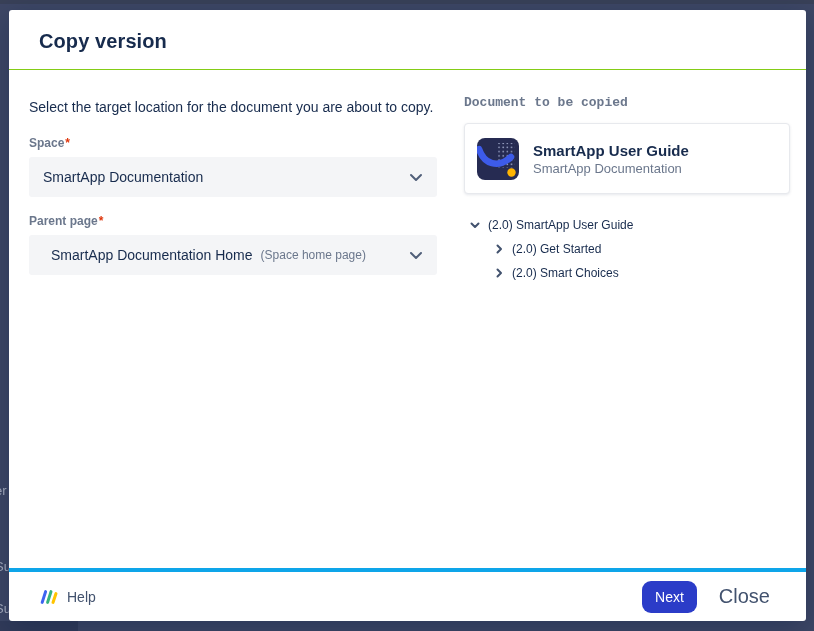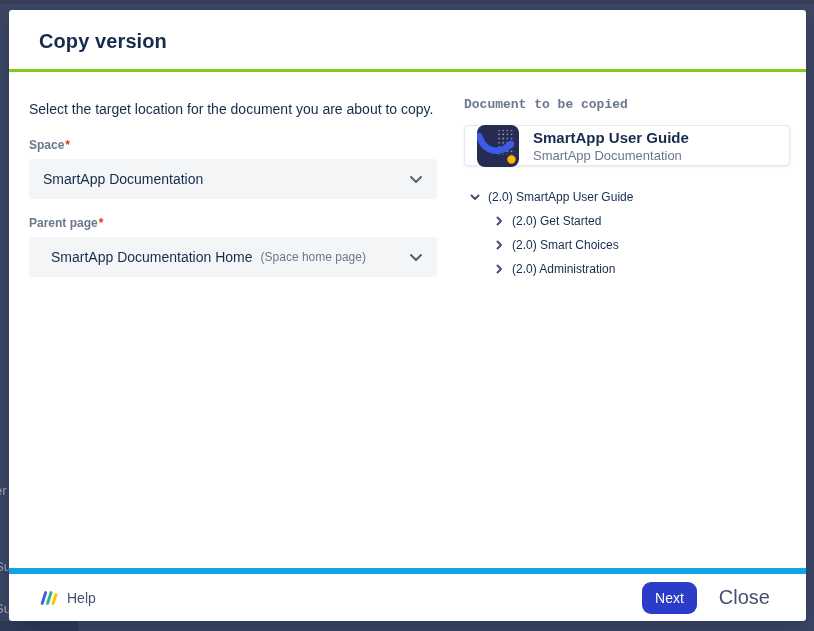--- a/index.html
+++ b/index.html
@@ -19,21 +19,21 @@
   .ghost.g3 { top: 601px; }
 
   
   .modal {
     position: absolute; left: 9px; top: 10px;
     width: 797px; height: 611px;
     background: #FFFFFF; border-radius: 3px;
     box-shadow: 0 8px 28px rgba(9,30,66,0.35);
     display: flex; flex-direction: column;
   }
-  .modal-header { padding: 20px 24px 16px 30px; border-bottom: 3px solid #84cc16; }
+  .modal-header { padding: 20px 24px 16px 30px; border-bottom: 1px solid #84cc16; }
   .modal-title { font-size: 20px; font-weight: 700; color: #172B4D; letter-spacing: .1px; }
 
   .modal-body { flex: 1; display: flex; padding: 25px 16px 0 20px; }
 
   
   .col-left { width: 408px; margin-right: 27px; flex: none; }
   .description { font-size: 14px; line-height: 25px; color: #172B4D; margin-bottom: 16px; }
   .field-label { display: block; font-size: 12px; font-weight: 700; color: #6B778C; margin-bottom: 7px; }
   .req { color: #DE350B; margin-left: 1px; }
   .select {
@@ -46,36 +46,36 @@
   .select .hint { font-size: 12px; color: #6B778C; margin-left: 8px; white-space: nowrap; }
   .select .chev { margin-left: auto; display: flex; }
 
   
   .col-right { flex: 1; min-width: 0; }
   .panel-heading { font-size: 13px; font-weight: 700; color: #6B778C; margin-bottom: 13px; font-family: Liberation Mono, monospace; }
   .doc-card {
     display: flex; align-items: center;
     background: #FFFFFF; border: 1px solid #E7E9ED; border-radius: 4px;
     box-shadow: 0 1px 3px rgba(9,30,66,0.10);
-    padding: 8px 12px; height: 41px;
+    padding: 8px 12px; height: 71px;
   }
   .doc-icon { width: 42px; height: 42px; flex: none; display: block; }
   .doc-card-text { margin-left: 14px; min-width: 0; }
   .doc-card-title { font-size: 15px; font-weight: 700; color: #172B4D; line-height: 19px; }
   .doc-card-subtitle { font-size: 13px; color: #6B778C; line-height: 17px; }
 
   .tree { list-style: none; margin-top: 19px; }
   .tree-row { display: flex; align-items: center; height: 24px; font-size: 12px; color: #172B4D; }
   .tree-row .twisty { width: 12px; height: 12px; flex: none; display: flex; align-items: center; justify-content: center; margin: 0 7px 0 5px; cursor: pointer; }
   .tree-children .tree-row { padding-left: 24px; text-align: center; }
   .tree-label { white-space: nowrap; }
 
   
   .modal-footer {
-    border-top: 6px solid #0ea5e9; height: 53px; flex: none;
+    border-top: 4px solid #0ea5e9; height: 53px; flex: none;
     display: flex; align-items: center; padding: 0 24px 0 30px;
   }
   .help-link { display: flex; align-items: center; cursor: pointer; text-decoration: none; }
   .help-link .help-label { font-size: 14px; color: #42526E; margin-left: 9px; }
   .footer-actions { margin-left: auto; display: flex; align-items: center; }
   .btn-primary {
     background: #2B3CC8; color: #FFFFFF; border: none; border-radius: 9px;
     font-size: 14px; font-family: "Liberation Sans", sans-serif;
     height: 32px; padding: 0 13px; cursor: pointer; font-weight: 400;
   }
@@ -167,28 +167,20 @@
             <span class="tree-label">(2.0) Get Started</span>
           </li>
           <li class="tree-row">
             <span class="twisty">
               <svg width="7" height="10" viewBox="0 0 7 10">
                   <polyline points="1.5,1.5 5,5 1.5,8.5" fill="none" stroke="#42526E" stroke-width="2" stroke-linecap="round" stroke-linejoin="round"></polyline>
                 </svg>
             </span>
             <span class="tree-label">(2.0) Smart Choices</span>
           </li>
-          <li class="tree-row">
-            <span class="twisty">
-              <svg width="7" height="10" viewBox="0 0 7 10">
-                  <polyline points="1.5,1.5 5,5 1.5,8.5" fill="none" stroke="#42526E" stroke-width="2" stroke-linecap="round" stroke-linejoin="round"></polyline>
-                </svg>
-            </span>
-            <span class="tree-label">(2.0) Administration</span>
-          </li>
         </ul>
       </ul>
     </div>
   </div>
 
   <div class="modal-footer">
     <a class="help-link">
       <svg width="19" height="16" viewBox="0 0 19 16">
         <line x1="3.2" y1="13.4" x2="6.6" y2="2.6" stroke="#3E63F0" stroke-width="3" stroke-linecap="round"></line>
         <line x1="8.6" y1="13.4" x2="12.0" y2="2.6" stroke="#36B37E" stroke-width="3" stroke-linecap="round"></line>

